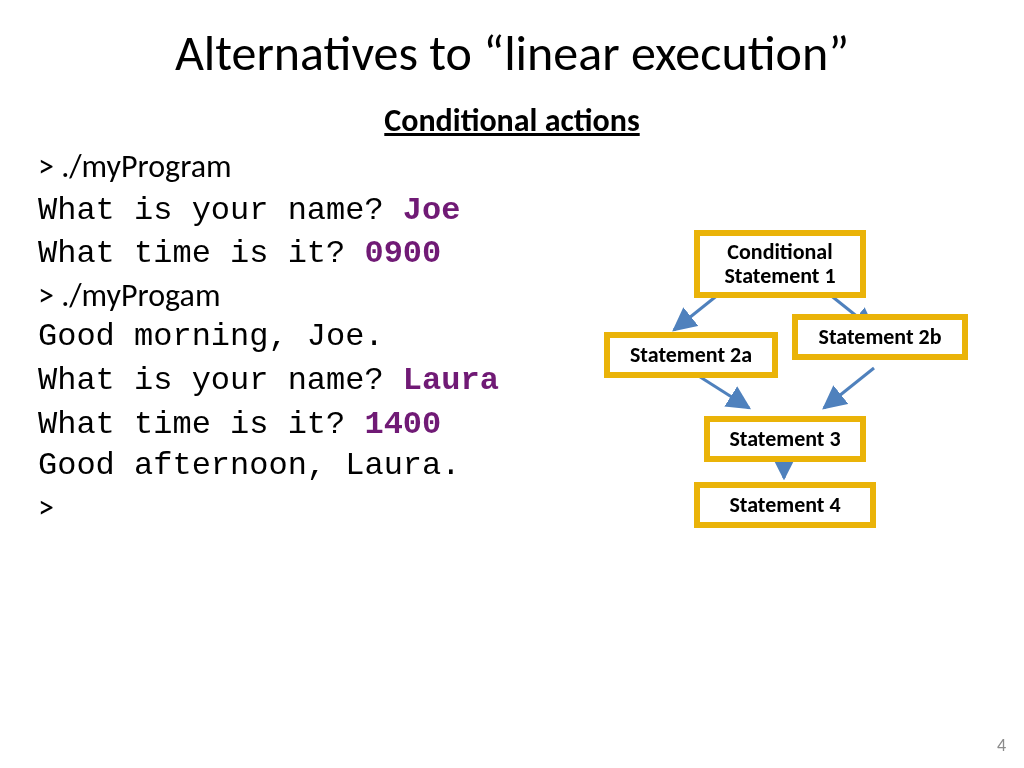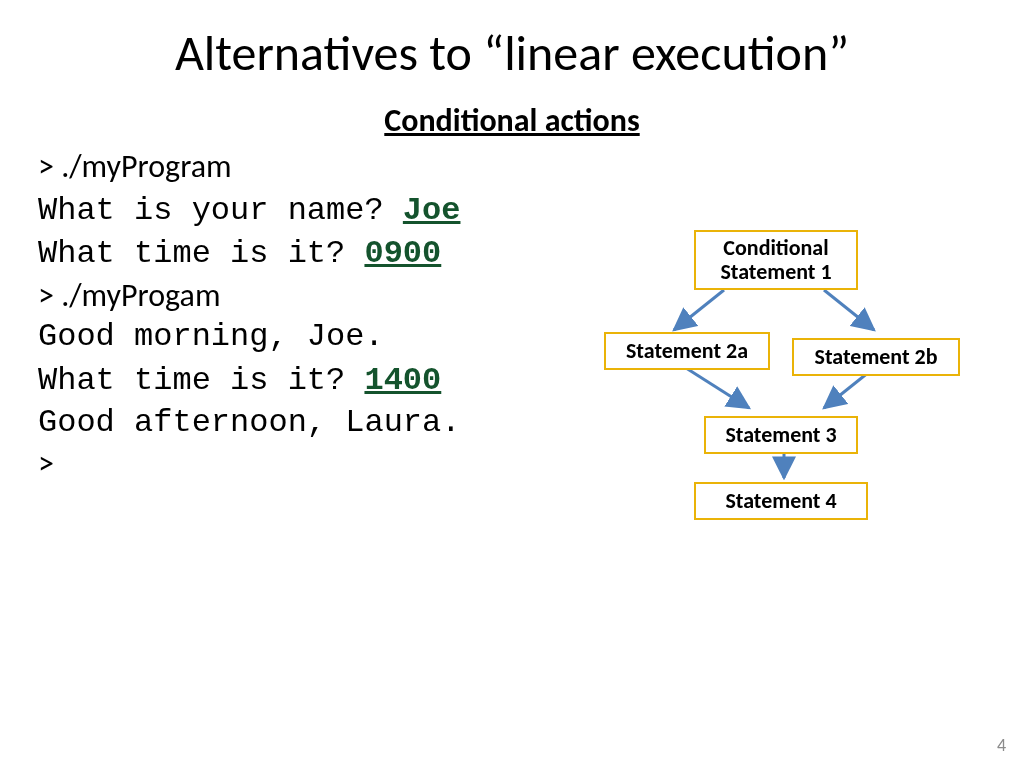--- a/index.html
+++ b/index.html
@@ -33,31 +33,31 @@
   }
   .body {
     margin-left: 38px;
     margin-top: 6px;
     font-size: 32px;
     line-height: 1.30;
   }
   .line { white-space: pre; }
   .sans { font-family: Calibri, Arial, sans-serif; }
   .mono { font-family: "Courier New", Courier, monospace; }
-  .red  { color: #14532d; font-weight: 700; text-decoration: underline; }
+  .red  { color: #701a75; font-weight: 700; }
   .monob { font-family: "Courier New", Courier, monospace; font-weight: 700; }
   .diagram {
     position: absolute;
     left: 624px;
     top: 230px;
     width: 380px;
   }
   .box {
     position: absolute;
-    border: 2px solid #eab308;
+    border: 6px solid #eab308;
     background: #ffffff;
     font-size: 22px;
     font-weight: 700;
     text-align: center;
     display: flex;
     align-items: center;
     justify-content: center;
     line-height: 1.1;
   }
   .pagenum {
@@ -80,20 +80,21 @@
 
 <div class="title">Alternatives to “linear execution”</div>
 <div class="subtitle">Conditional actions</div>
 
 <div class="body">
   <div class="line"><span class="sans">&gt; </span><span class="sans">./myProgram</span></div>
   <div class="line"><span class="mono">What is your name? </span><span class="monob red">Joe</span></div>
   <div class="line"><span class="mono">What time is it? </span><span class="monob red">0900</span></div>
   <div class="line"><span class="sans">&gt; </span><span class="sans">./myProgam</span></div>
   <div class="line mono">Good morning, Joe.</div>
+  <div class="line"><span class="mono">What is your name? </span><span class="monob red">Laura</span></div>
   <div class="line"><span class="mono">What time is it? </span><span class="monob red">1400</span></div>
   <div class="line mono">Good afternoon, Laura.</div>
   <div class="line sans">&gt;</div>
 </div>
 
 <div class="diagram">
 
   <svg class="arrows" width="380" height="320">
     <defs>
       <marker id="ah" viewBox="0 0 10 10" refX="9" refY="5" markerWidth="8" markerHeight="8" orient="auto-start-reverse">
@@ -114,21 +115,21 @@
     <div>
       <div>Conditional</div>
       <div>Statement 1</div>
     </div>
   </div>
 
   <div class="box" style="left:-20px; top:102px; width:162px; height:34px;">
     <span>Statement 2a</span>
   </div>
 
-  <div class="box" style="left:168px; top:108px; width:164px; height:34px;">
+  <div class="box" style="left:168px; top:84px; width:164px; height:34px;">
     <span>Statement 2b</span>
   </div>
 
   <div class="box" style="left:80px; top:186px; width:150px; height:34px;">
     <span>Statement 3</span>
   </div>
 
   <div class="box" style="left:70px; top:252px; width:170px; height:34px;">
     <span>Statement 4</span>
   </div>

